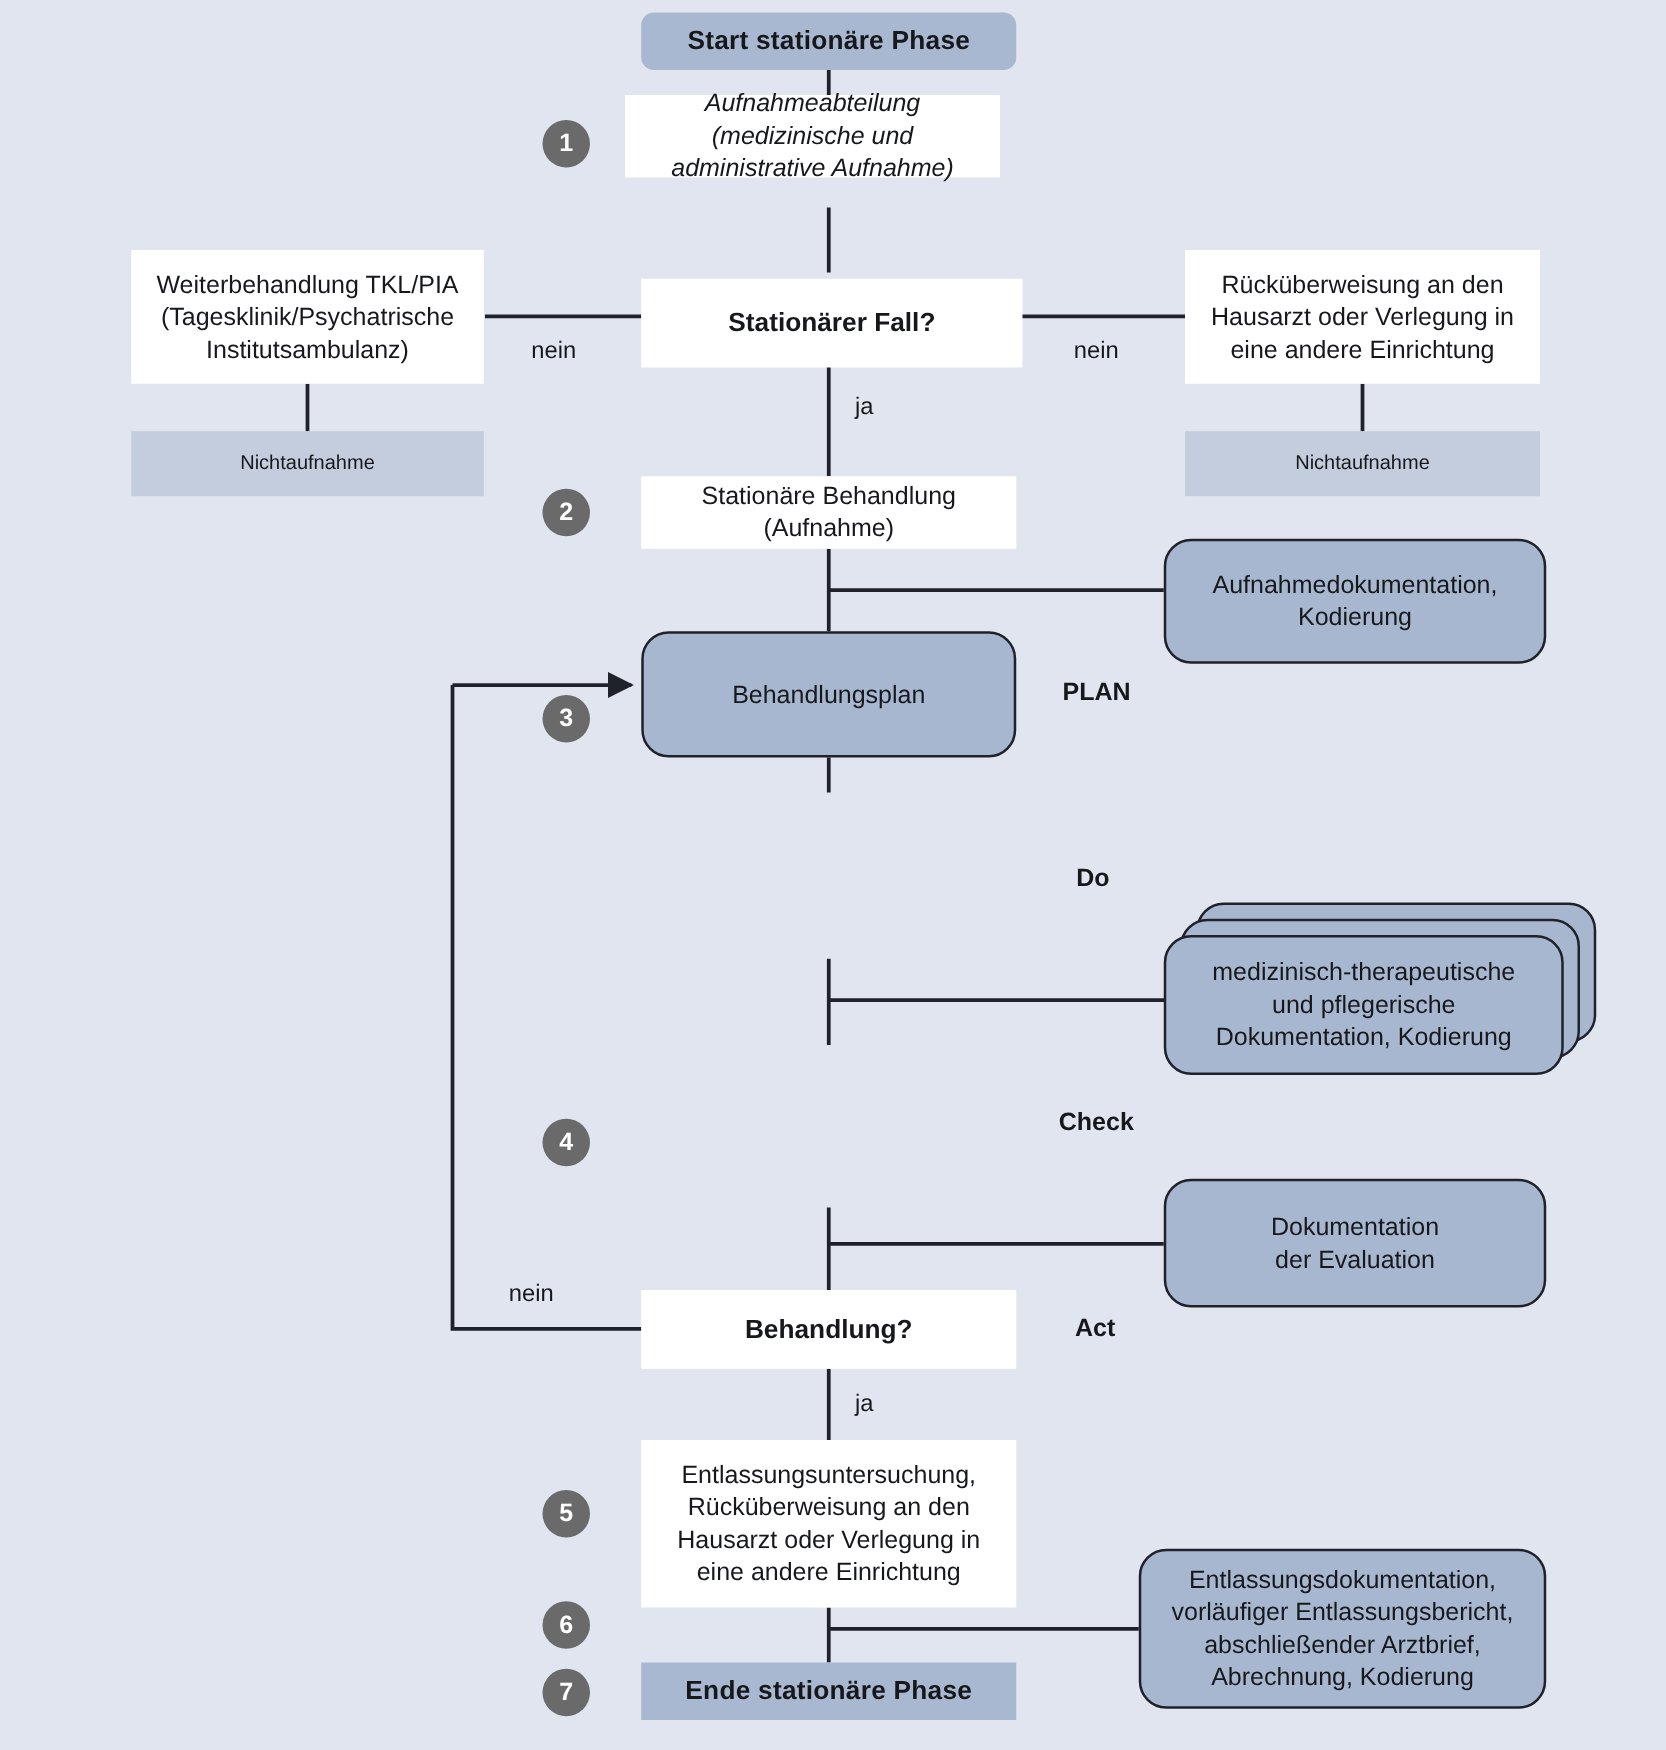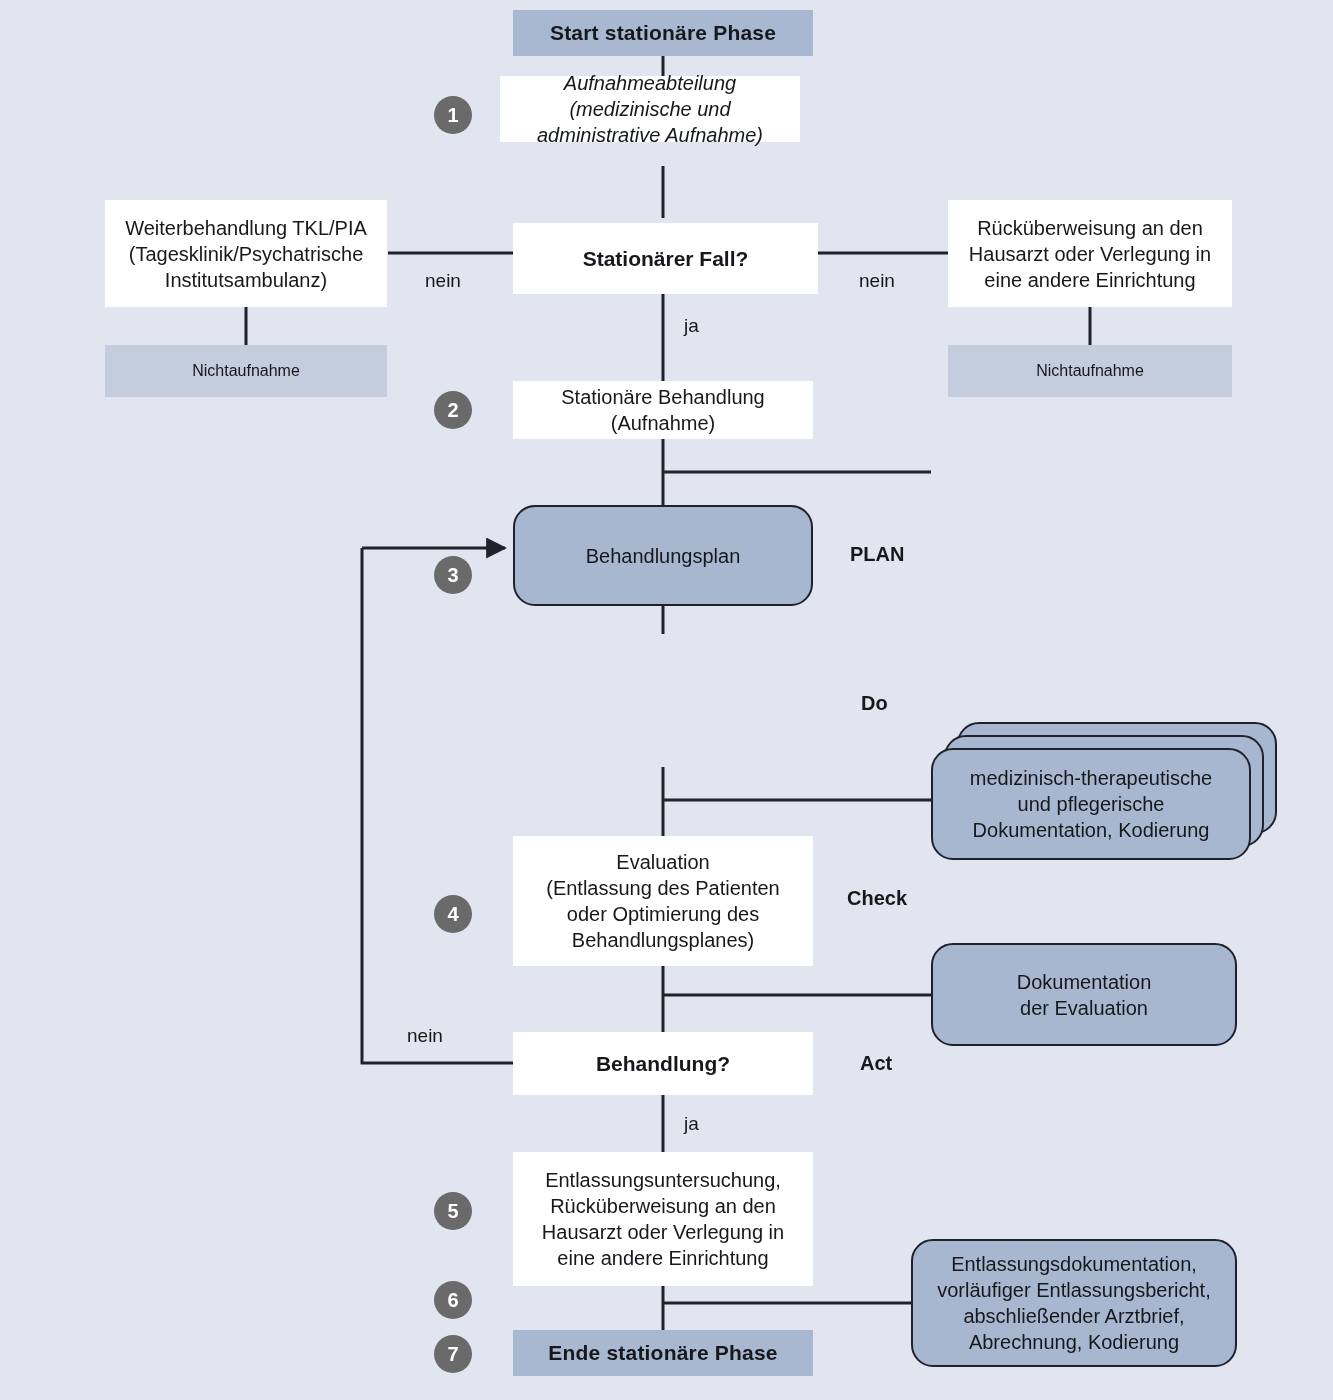--- a/index.html
+++ b/index.html
@@ -126,21 +126,21 @@
       <path d="M 362 548 L 505 548" marker-end="url(#arrow)"></path>
 
       <line x1="663" y1="1095" x2="663" y2="1152"></line>
 
       <line x1="663" y1="1286" x2="663" y2="1330"></line>
 
       <line x1="663" y1="1303" x2="911" y2="1303"></line>
     </g>
   </svg>
 
-  <div class="node box-term" style="left:513px; top:10px; width:300px; height:46px;">Start stationäre Phase</div>
+  <div class="node box-term" style="left:513px; top:10px; width:300px; height:46px;border-radius:10px;">Start stationäre Phase</div>
 
   <div class="node box-white" style="left:500px; top:76px; width:300px; height:66px;font-style:italic;">Aufnahmeabteilung
 (medizinische und
 administrative Aufnahme)</div>
 
   <div class="node box-white" style="left:105px; top:200px; width:282px; height:107px;">Weiterbehandlung TKL/PIA
 (Tagesklinik/Psychatrische
 Institutsambulanz)</div>
 
   <div class="node box-dec" style="left:513px; top:223px; width:305px; height:71px;">Stationärer Fall?</div>
@@ -149,37 +149,35 @@
 Hausarzt oder Verlegung in
 eine andere Einrichtung</div>
 
   <div class="node box-muted" style="left:105px; top:345px; width:282px; height:52px;">Nichtaufnahme</div>
 
   <div class="node box-muted" style="left:948px; top:345px; width:284px; height:52px;">Nichtaufnahme</div>
 
   <div class="node box-white" style="left:513px; top:381px; width:300px; height:58px;">Stationäre Behandlung
 (Aufnahme)</div>
 
+  <div class="node box-doc" style="left:931px; top:431px; width:306px; height:100px;">Aufnahmedokumentation,
+Kodierung</div>
 
   <div class="node box-doc" style="left:513px; top:505px; width:300px; height:101px;">Behandlungsplan</div>
 
 
   <div class="stack-wrap" style="left:931px; top:722px; width:346px; height:137px;">
     <div class="layer" style="left:26px; top:0px; width:320px; height:112px;"></div>
     <div class="layer" style="left:13px; top:13px; width:320px; height:112px;"></div>
     <div class="layer" style="left:0px; top:26px; width:320px; height:112px;"></div>
     <div class="front" style="left:0px; top:26px; width:320px; height:112px;">medizinisch-therapeutische
 und pflegerische
 Dokumentation, Kodierung</div>
   </div>
 
-  <div class="node box-white" style="left:513px; top:836px; width:300px; height:130px;">Evaluation
-(Entlassung des Patienten
-oder Optimierung des
-Behandlungsplanes)</div>
 
   <div class="node box-doc" style="left:931px; top:943px; width:306px; height:103px;">Dokumentation
 der Evaluation</div>
 
   <div class="node box-dec" style="left:513px; top:1032px; width:300px; height:63px;">Behandlung?</div>
 
   <div class="node box-white" style="left:513px; top:1152px; width:300px; height:134px;">Entlassungsuntersuchung,
 Rücküberweisung an den
 Hausarzt oder Verlegung in
 eine andere Einrichtung</div>

